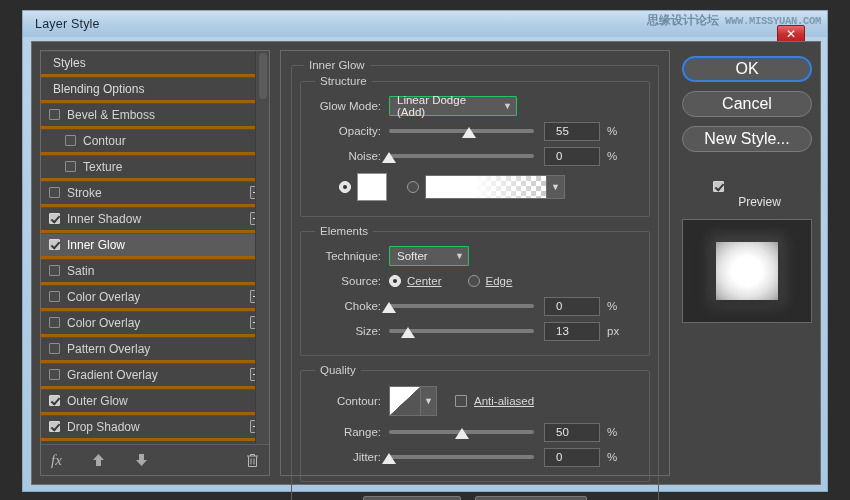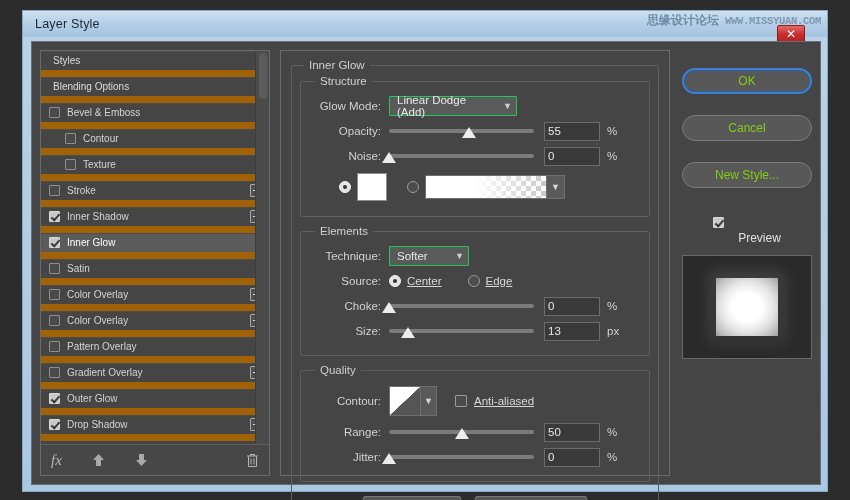--- a/index.html
+++ b/index.html
@@ -74,23 +74,23 @@
   #styles-list {
     flex: 1;
     position: relative;
     overflow: hidden;
     border-bottom: 1px solid #5e5e5e;
   }
   .style-row {
     height: 26px;
     display: flex; align-items: center;
     padding: 0 6px 0 8px;
-    border-bottom: 7px solid #a16207;
+    border-bottom: 3px solid #a16207;
     box-shadow: inset 0 1px 0 #4d4d4d;
-    color: #d4d4d4; font-size: 10px;
+    color: #d4d4d4; font-size: 12px;
     position: relative;
   }
   .style-row.header { padding-left: 12px; color: #dcdcdc; }
   .style-row.selected { background: #5b5b5b; color: #fff; }
   .style-row.indent { padding-left: 24px; }
   .style-row .label { flex: 1; }
 
   .cb {
     width: 11px; height: 11px; flex: none;
     border: 1px solid #8e8e8e;
@@ -187,21 +187,21 @@
     position: absolute; top: 6px; width: 0; height: 0;
     margin-left: -7px;
     border-left: 7px solid transparent;
     border-right: 7px solid transparent;
     border-bottom: 11px solid #ececec;
   }
   .numbox {
     width: 56px; height: 19px; margin-left: 10px;
     background: #3a3a3a; border: 1px solid #6b6b6b;
     color: #e6e6e6; font-size: 11.5px;
-    display: flex; align-items: center; padding-left: 3px;
+    display: flex; align-items: center; padding-left: 11px;
   }
   .unit { color: #d2d2d2; font-size: 11.5px; margin-left: 7px; }
 
   .radio {
     width: 12px; height: 12px; flex: none;
     border-radius: 50%; border: 1px solid #9a9a9a;
     background: #4d4d4d; position: relative; margin-right: 6px;
   }
   .radio.on { background: #e4e4e4; border-color: #f0f0f0; }
   .radio.on::after {
@@ -262,22 +262,22 @@
 
   
   #right-col {
     width: 142px; flex: none;
     padding: 6px 0 0 12px;
     display: flex; flex-direction: column; align-items: center;
   }
   .pill-btn {
     width: 130px; height: 26px; margin-bottom: 9px;
     background: #585858; border: 1px solid #7c7c7c;
-    border-radius: 13px; color: #84cc16; font-size: 12px;
-    display: flex; align-items: center; justify-content: center; margin-top: 12px;
+    border-radius: 13px; color: #ffffff; font-size: 16px;
+    display: flex; align-items: center; justify-content: center;
   }
   .pill-btn.primary {
     border: 2px solid #3f7fd0;
     box-shadow: 0 0 0 1px #2d5f9e inset;
   }
   #preview-row {
     display: flex; align-items: center; justify-content: center;
     margin: 2px 0 10px 0; gap: 7px;
   }
   #preview-label { color: #e2e2e2; font-size: 12px; margin-top: 32px; }

